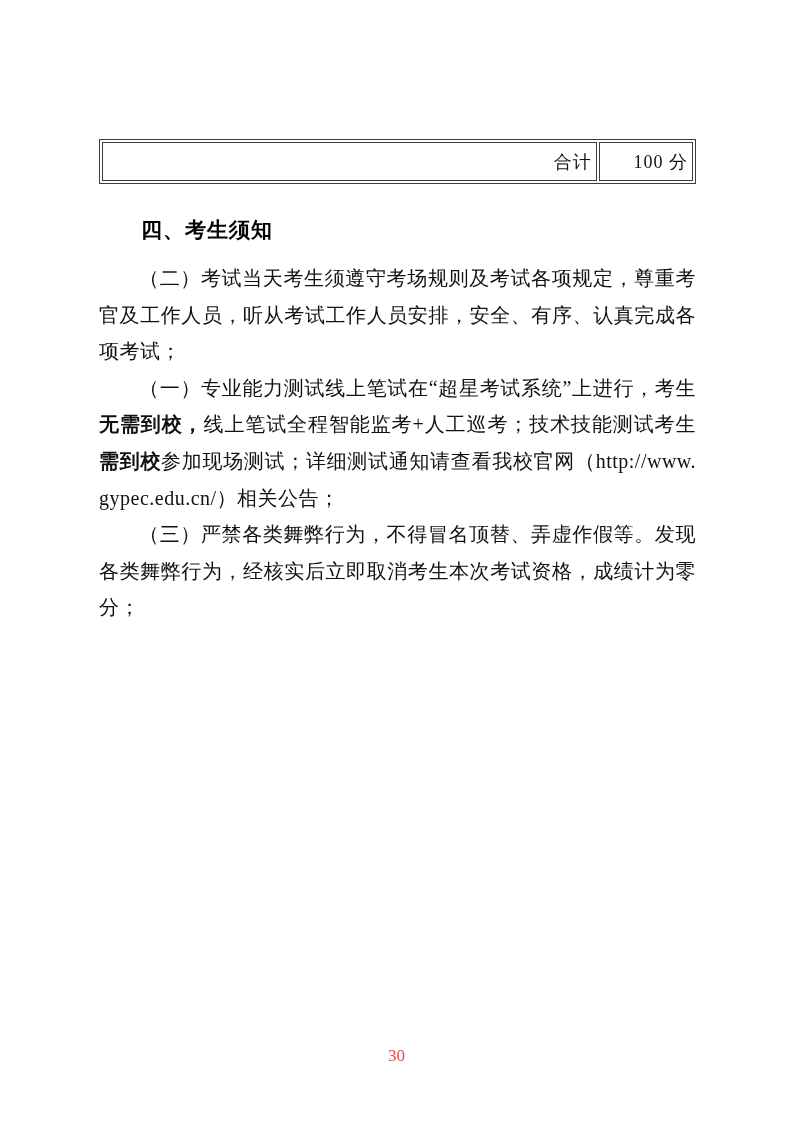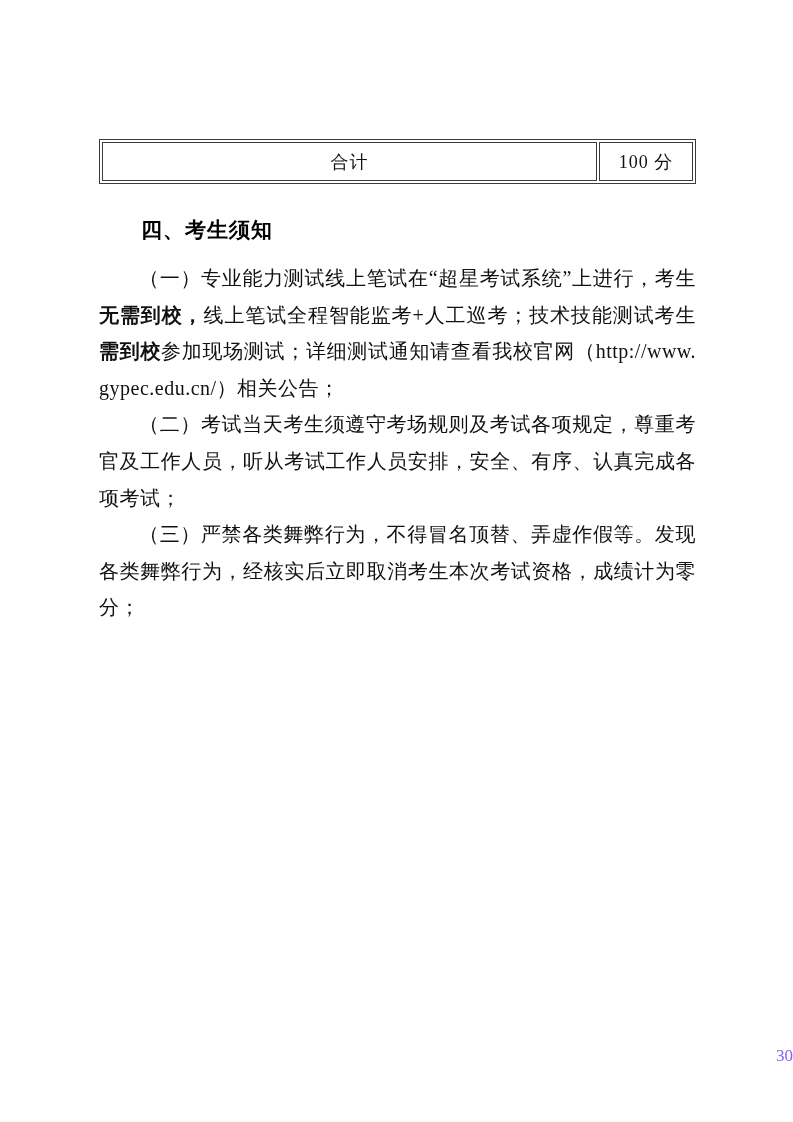--- a/index.html
+++ b/index.html
@@ -26,21 +26,21 @@
   
   .score-table {
     width: 100%;
     border: 1px solid #3c3c3c;
     border-collapse: separate;
     border-spacing: 2px;
     background: #ffffff;
   }
   .score-table td {
     border: 1px solid #3c3c3c;
-    text-align: center;
+    text-align: right;
     vertical-align: middle;
     height: 37px;
     font-size: 18px;
     letter-spacing: 1px;
     padding: 0 4px;
   }
   .score-table td.label-cell { width: 84%; }
   .score-table td.value-cell { width: 16%; }
   
   .section-heading {
@@ -66,44 +66,44 @@
   .bold-run {
     font-family: "Liberation Sans", "DejaVu Sans", sans-serif;
     font-weight: bold;
   }
   
   .page-number {
     position: absolute;
     left: 0;
     right: 0;
     bottom: 56px;
-    text-align: right;
+    text-align: center;
     font-size: 17px;
-    color: #8b5cf6;
+    color: #ef4444;
   }
 </style>
 </head>
 <body>
 
 <div class="page">
   <div class="content">
 
     <table class="score-table">
       <tbody>
         <tr>
           <td class="label-cell">合计</td>
           <td class="value-cell">100 分</td>
         </tr>
       </tbody>
     </table>
 
     <div class="section-heading">四、考生须知</div>
 
     <div class="paragraphs">
+        <p><span>（二）考试当天考生须遵守考场规则及考试各项规定，尊重考官及工作人员，听从考试工作人员安排，安全、有序、认真完成各项考试；</span></p>
         <p><span>（一）专业能力测试线上笔试在“超星考试系统”上进行，考生</span><span class="bold-run">无需到校，</span><span>线上笔试全程智能监考+人工巡考；技术技能测试考生</span><span class="bold-run">需到校</span><span>参加现场测试；详细测试通知请查看我校官网（http://www.gypec.edu.cn/）相关公告；</span></p>
-        <p><span>（二）考试当天考生须遵守考场规则及考试各项规定，尊重考官及工作人员，听从考试工作人员安排，安全、有序、认真完成各项考试；</span></p>
         <p><span>（三）严禁各类舞弊行为，不得冒名顶替、弄虚作假等。发现各类舞弊行为，经核实后立即取消考生本次考试资格，成绩计为零分；</span></p>
       </div>
 
   </div>
 
   <div class="page-number">30</div>
 </div>
 
 </body></html>

